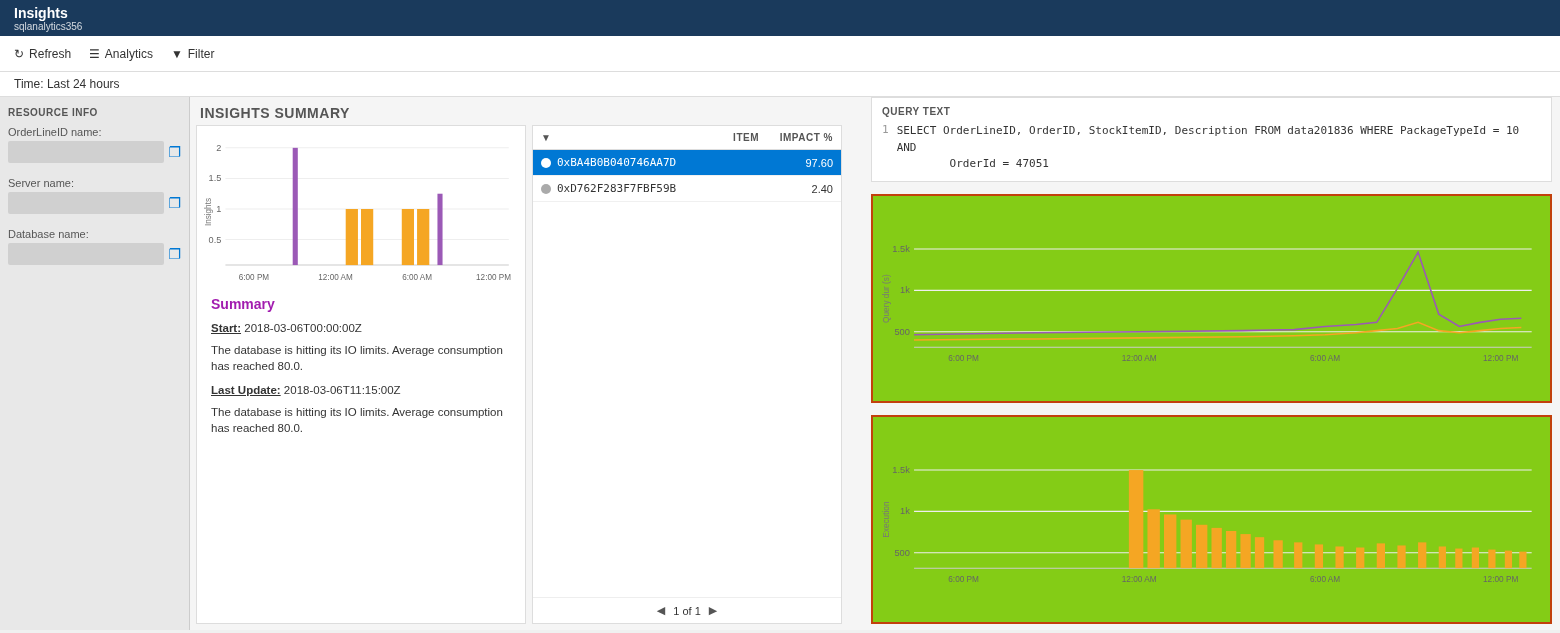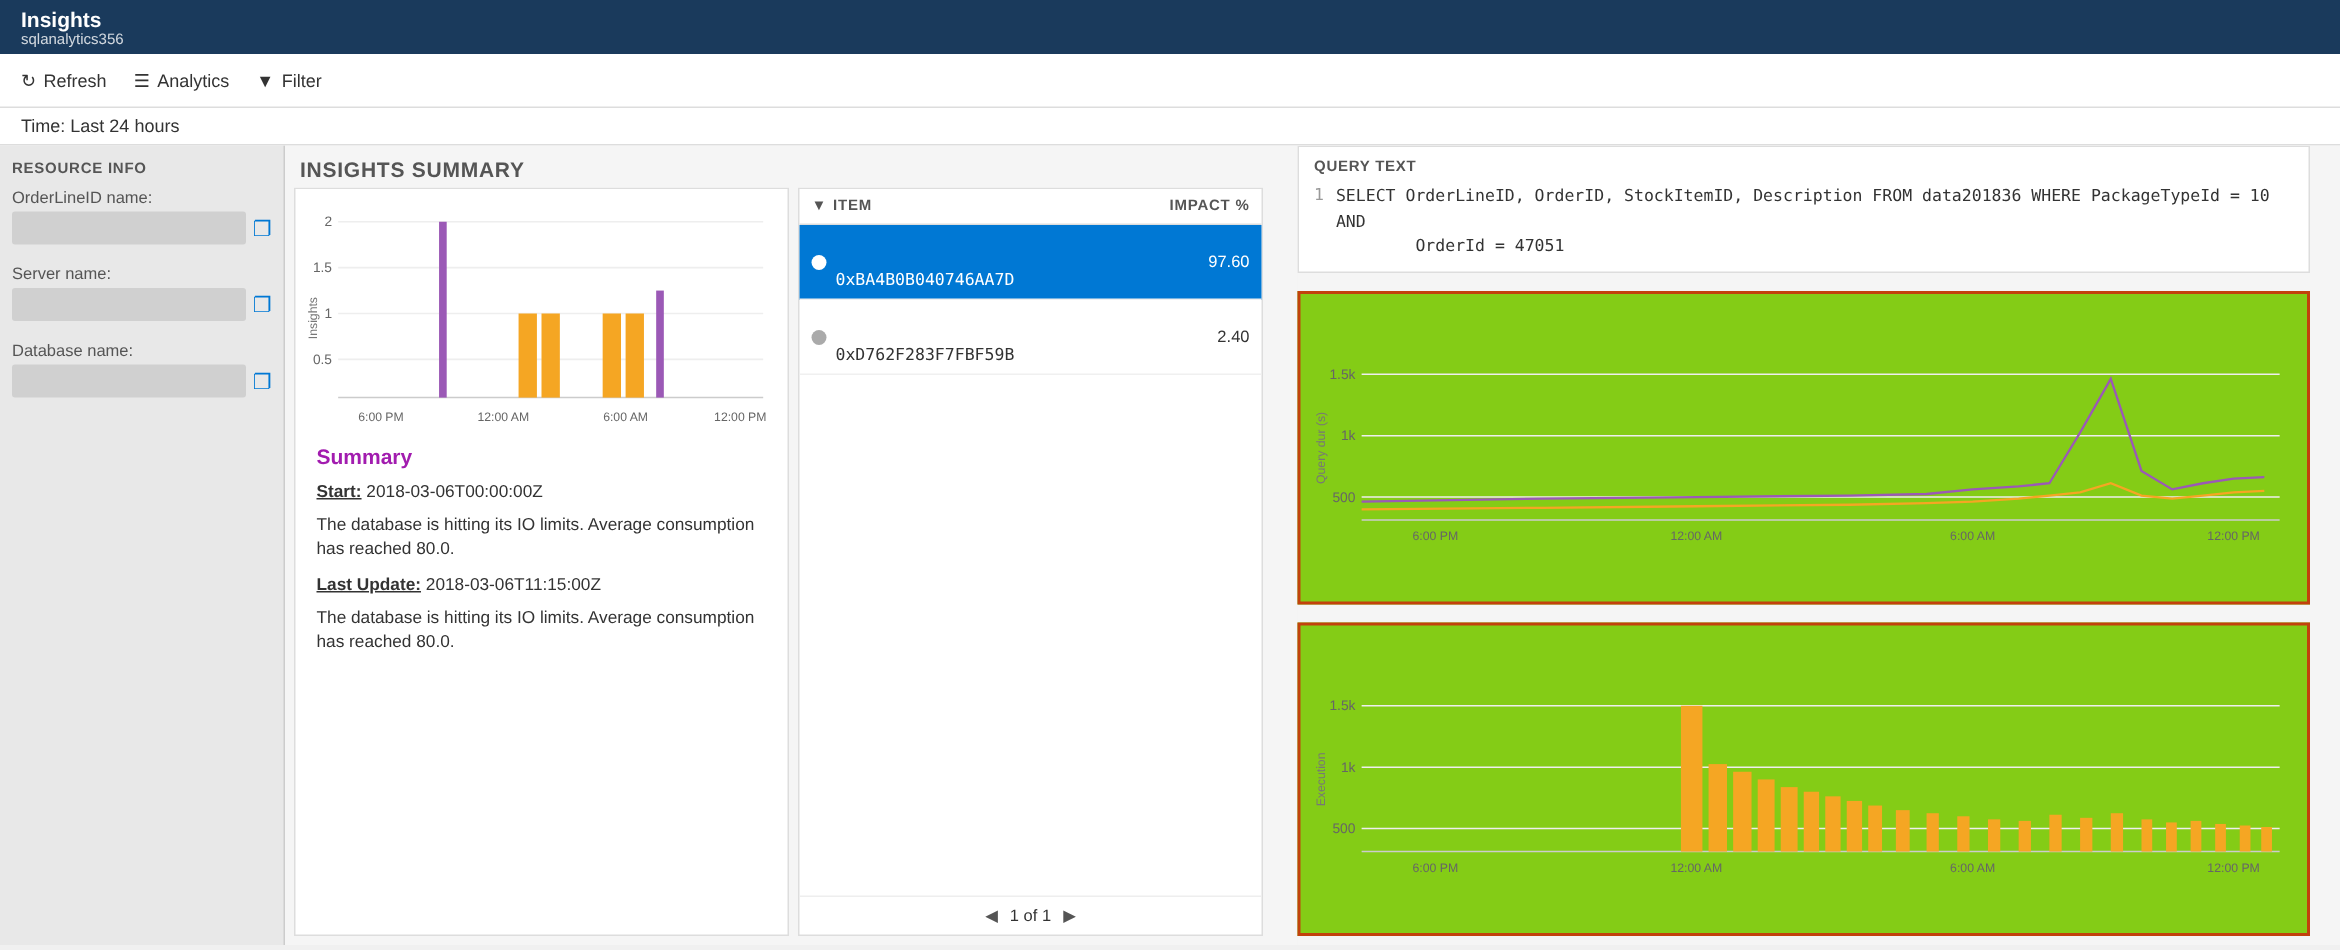--- a/index.html
+++ b/index.html
@@ -162,59 +162,59 @@
       padding: 6px 8px;
       border-bottom: 1px solid #ddd;
       font-size: 10px;
       font-weight: 700;
       color: #555;
       letter-spacing: 0.5px;
       text-transform: uppercase;
       gap: 4px;
       align-items: center;
     }
-    .item-col-item { flex: 1; }
+    .item-col-item { flex: 1; text-align: right; }
     .item-col-impact { width: 70px; text-align: right; }
     .item-row {
       display: flex;
       padding: 6px 8px;
       align-items: center;
       cursor: pointer;
       border-bottom: 1px solid #f0f0f0;
       gap: 6px;
     }
     .item-row.selected { background: #0078d4; color: white; }
     .item-row.selected .item-impact { color: white; }
     .item-dot {
       width: 10px; height: 10px; border-radius: 50%;
       background: #69b3e7; flex-shrink: 0;
     }
     .item-row.selected .item-dot { background: white; }
-    .item-name { flex: 1; font-size: 11px; font-family: monospace; margin-top: 24px; }
+    .item-name { flex: 1; font-size: 11px; font-family: monospace; }
     .item-impact { width: 60px; text-align: right; font-size: 11px; }
     .item-list-footer {
       margin-top: auto;
       padding: 6px;
       display: flex;
       justify-content: center;
       align-items: center;
       gap: 8px;
       border-top: 1px solid #eee;
       font-size: 11px;
     }
     .page-nav { cursor: pointer; color: #555; }
 
     
     .right-panel {
       flex: 1;
       min-width: 0;
       background: #f5f5f5;
       display: flex;
       flex-direction: column;
-      padding: 0 20px 6px 0;
+      padding: 0 8px 6px 0;
       gap: 12px;
     }
     .query-text-box {
       background: white;
       border: 1px solid #ddd;
       padding: 8px 10px;
       font-size: 11px;
       min-height: 80px;
     }
     .query-text-header {

